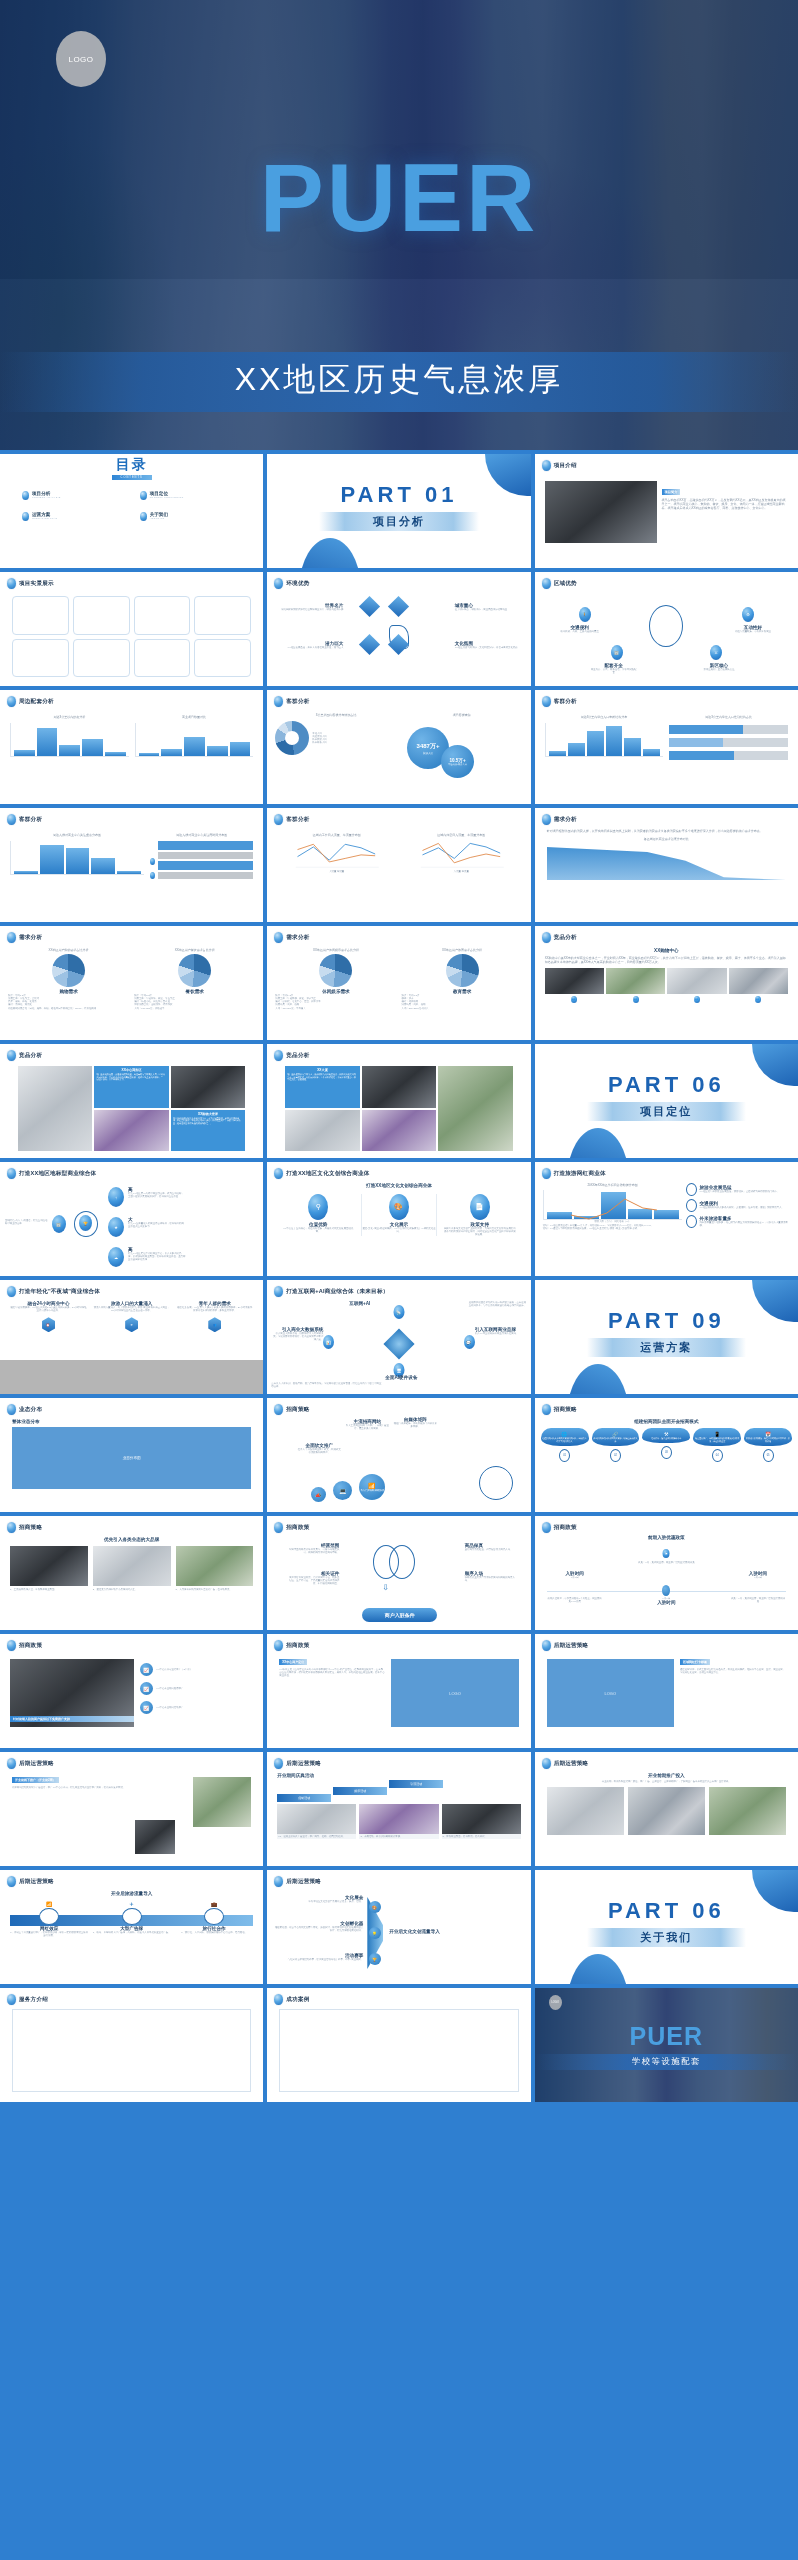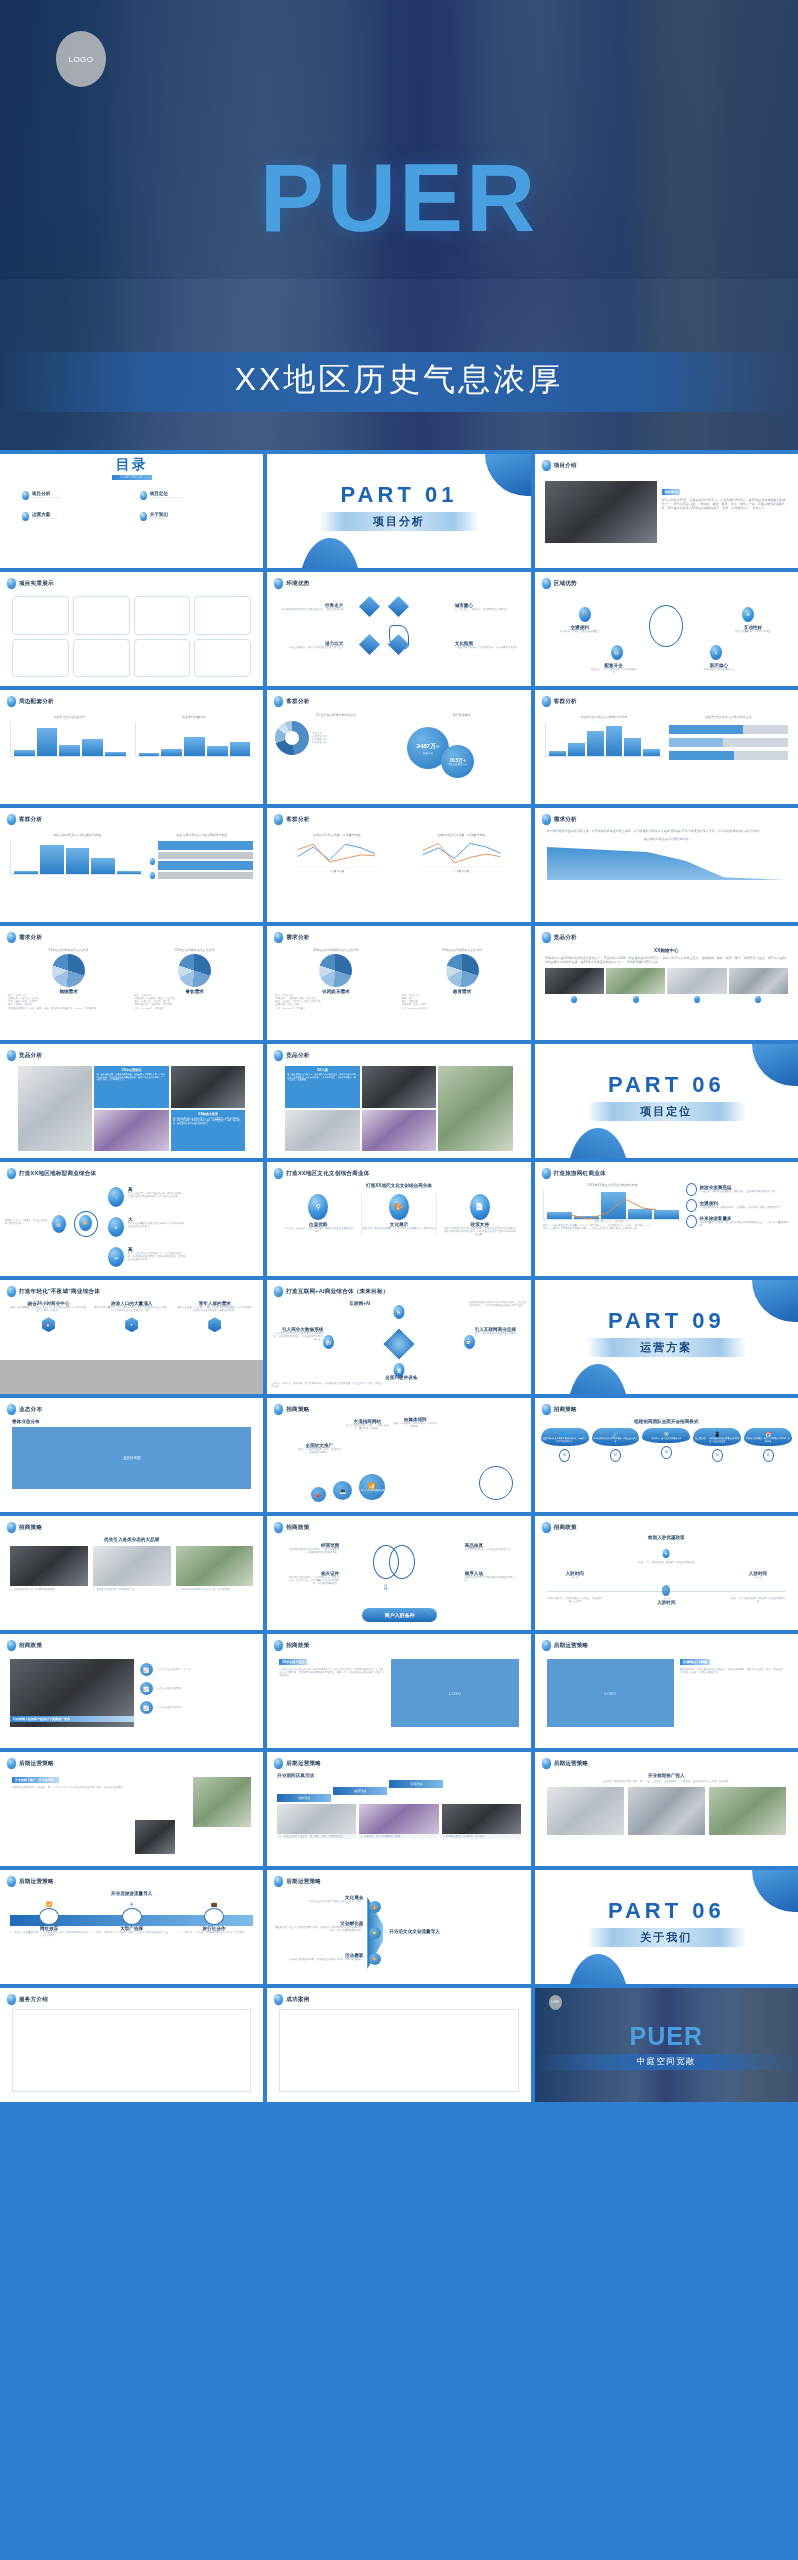--- a/index.html
+++ b/index.html
@@ -1127,17 +1127,17 @@
         <div style="border:.5px solid #d6e2ee;height:100%;"></div>
       </div>
     </div>
 
     <div class="slide thanks">
       <div class="ph"></div>
       <div class="tint"></div>
       <div class="lg">LOGO</div>
       <div class="tt">PUER</div>
       <div class="bar"></div>
-      <div class="sb">中庭空间宽敞</div>
+      <div class="sb">学校等设施配套</div>
     </div>
 
   </div>
 </div>
 
 </body></html>

